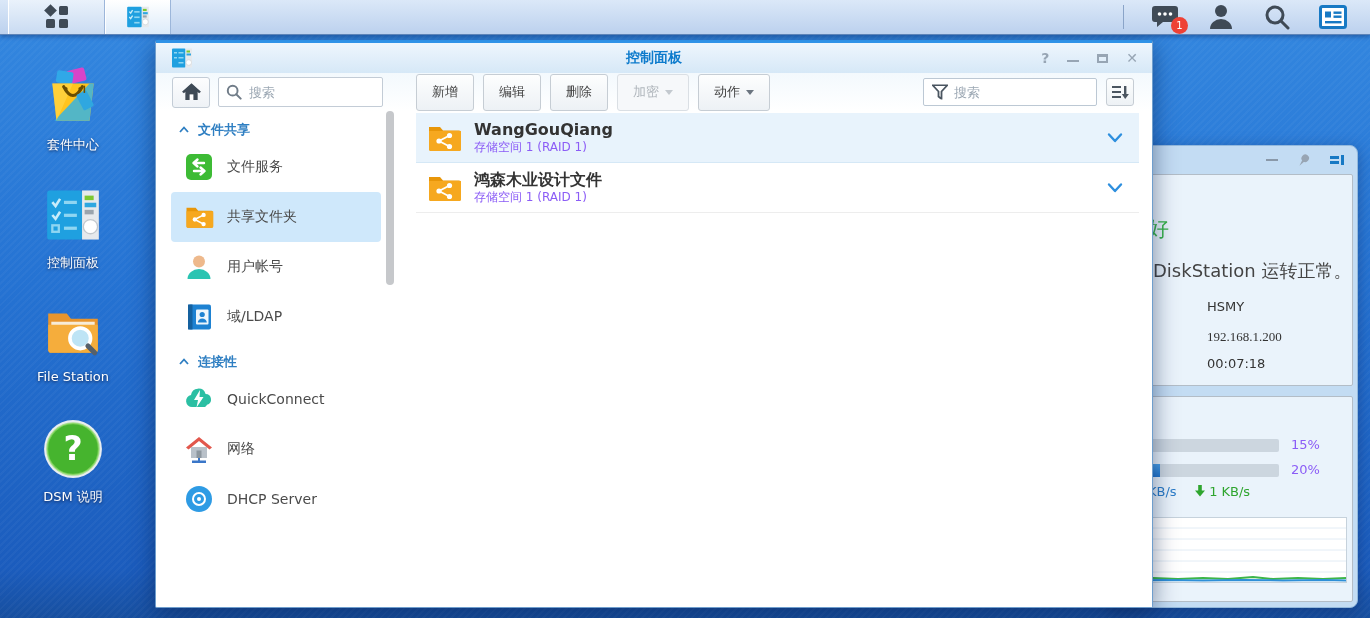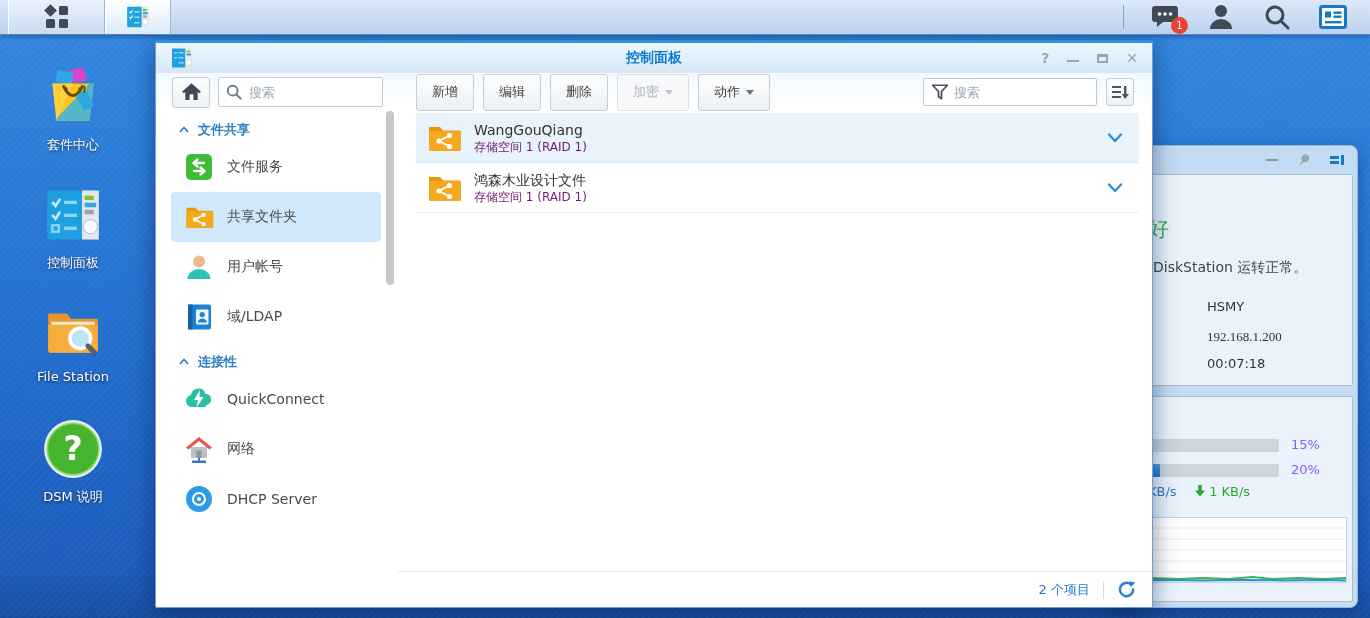--- a/index.html
+++ b/index.html
@@ -33,21 +33,21 @@
 
   
   .widgets { position:absolute; left:1105px; top:145px; width:253px; height:463px;
     background:#c3dcf3; border:1px solid #93b9dd; border-radius:8px;
     box-shadow:0 4px 16px rgba(10,30,80,.4); z-index:5;}
   .widgets .wg-titlebar { height:28px; display:flex; align-items:center; justify-content:flex-end; gap:18px; padding-right:12px;}
   .wg-card { position:absolute; left:6px; width:241px; background:#eaf3fb; border:1px solid #b3bdc7; border-radius:2px;}
   .wg-card.health { top:28px; height:212px; }
   .wg-card.monitor { top:250px; height:206px; }
   .wg-health-status { position:absolute; left:35px; top:40px; font-size:21px; color:#39b34a; }
-  .wg-health-msg { position:absolute; left:40px; top:84px; font-size:14px; color:#444; }
+  .wg-health-msg { position:absolute; left:40px; top:84px; font-size:18px; color:#444; }
   .wg-health-name { position:absolute; left:94px; top:124px; color:#333; }
   .wg-health-ip { position:absolute; left:94px; top:154px; color:#333;font-family:Liberation Serif, serif; }
   .wg-health-up { position:absolute; left:94px; top:181px; color:#333; }
   .wg-bar { position:absolute; left:17px; width:149px; height:13px; background:#ccd6df; border-radius:2px; overflow:hidden;}
   .wg-bar .fill { height:100%; background:linear-gradient(180deg,#4aa0e8,#2277cf); }
   .wg-pct { position:absolute; left:178px; font-size:13px; color:#8b5cf6; }
   .wg-net { position:absolute; top:87px; font-size:13px; }
   .wg-chart { position:absolute; left:9px; top:120px; width:225px; height:66px; background:#fff; border:1px solid #c6d2dc; }
 
   
@@ -96,22 +96,22 @@
   .s-item { height:50px; margin:0 17px 0 15px; padding-left:13px; display:flex; align-items:center; gap:13px;
     border-radius:4px; font-size:14px; color:#4a4a4a; cursor:pointer;}
   .s-item.selected { background:#cfe8fb; }
   .sb-scroll { position:absolute; right:4px; top:0; width:8px; height:174px; background:#c6c8cb; border-radius:4px;}
 
   .content { flex:1; position:relative; min-width:0; }
   .rows { margin-top:2px; }
   .row { height:50px; margin-left:18px; width:723px; display:flex; align-items:center; gap:12px;
     padding-left:10px; border-bottom:1px solid #ededed; position:relative; cursor:pointer;}
   .row.selected { background:#e8f3fc; border-bottom:1px solid #d5e8f6; }
-  .row .txt .nm { font-size:14px; font-weight:400; color:#333; line-height:18px;}
-  .row .txt .loc { font-size:12px; color:#701a75; line-height:16px;}
+  .row .txt .nm { font-size:16px; font-weight:700; color:#333; line-height:18px;}
+  .row .txt .loc { font-size:12px; color:#8b5cf6; line-height:16px;}
   .row .chev { position:absolute; right:16px; top:50%; transform:translateY(-50%); }
 
   .statusbar { position:absolute; left:0; right:0; bottom:0; height:36px; border-top:1px solid #e2e6ea;
     display:flex; align-items:center; justify-content:flex-end; gap:13px; padding-right:16px;}
   .status-count { color:#2a7cc8; font-size:13px; }
   .status-sep { width:1px; height:18px; background:#d4dade; }
 </style>
 </head>
 <body>
 
@@ -492,25 +492,17 @@
             <div class="txt">
               <div class="nm">鸿森木业设计文件</div>
               <div class="loc">存储空间 1 (RAID 1)</div>
             </div>
             <svg class="chev" width="16" height="11" viewBox="0 0 16 11">
               <polyline points="2,2 8,8.5 14,2" fill="none" stroke="#2e8fde" stroke-width="2.4" stroke-linecap="round" stroke-linejoin="round"></polyline>
             </svg>
           </div>
         </div>
 
-        <div class="statusbar">
-          <span class="status-count">2 个项目</span>
-          <span class="status-sep"></span>
-          <svg width="19" height="19" viewBox="0 0 20 20" style="cursor:pointer">
-            <path d="M17 10 a7 7 0 1 1 -2.2 -5.1" fill="none" stroke="#2486d8" stroke-width="2.6" stroke-linecap="round"></path>
-            <polygon points="13.2,1.2 19.4,2.6 14.6,7.4" fill="#2486d8"></polygon>
-          </svg>
-        </div>
       </div>
     </div>
   </div>
 
 </div>
 
 </body></html>

